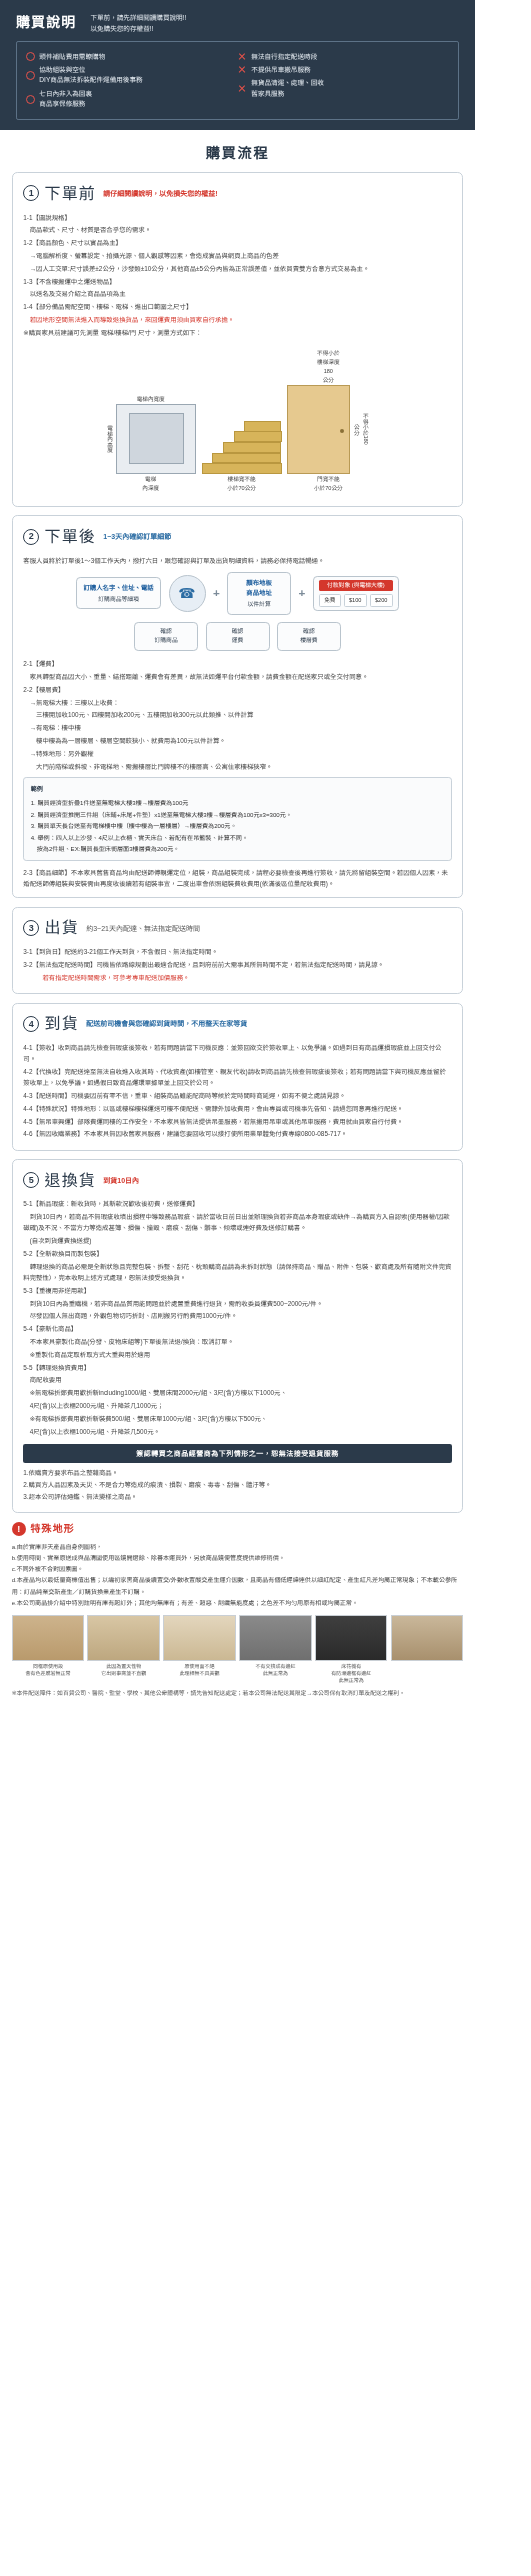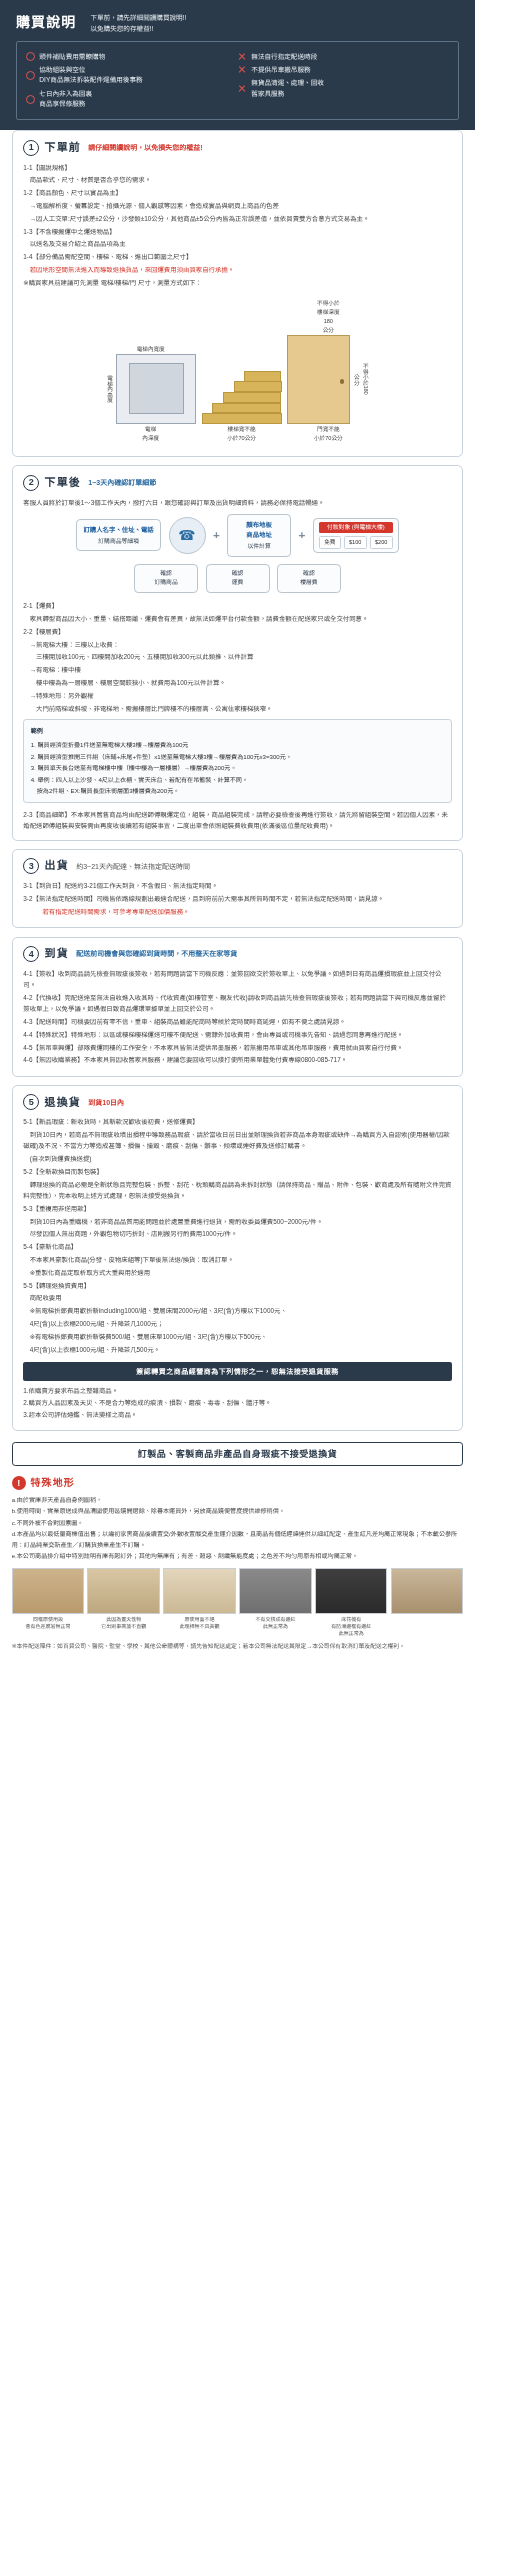--- a/index.html
+++ b/index.html
@@ -65,21 +65,21 @@
     padding:7.4px 10.6px 8.5px 10.6px;
   }
   .step-head { display:flex; align-items:center; margin-bottom:5.3px;}
   .step-num {
     width:16px; height:16px; border-radius:50%;
     border:1.1px solid #2b3a4a; color:#2b3a4a;
     font-size:9px; font-weight:bold;
     display:flex; align-items:center; justify-content:center;
     margin-right:5.3px; flex:none;
   }
-  .step-name { font-size:11px; font-weight:bold; color:#2b3a4a; letter-spacing:1.1px; margin-right:7.4px;}
+  .step-name { font-size:16px; font-weight:normal; color:#2b3a4a; letter-spacing:1.1px; margin-right:7.4px;}
   .step-sub { font-size:7px; color:#d4372c; font-weight:bold; }
   .step-sub.blue { color:#2b6ca3; }
   .step-sub.plain { color:#555; font-weight:normal;}
 
   .body-text { font-size:6.4px; line-height:1.75; color:#444; }
   .body-text p { margin:1.6px 0; }
   .red { color:#d4372c; }
   .blue { color:#1f5f9e; }
 
   
@@ -217,20 +217,21 @@
         </div>
         <div class="hdr-row">
           <span class="ico-no"></span>
           <span style="white-space:pre-line">無貨品清運、處理、回收
 舊家具服務</span>
         </div>
       </div>
     </div>
   </div>
 
+  <div class="flow-title">購買流程</div>
 
   <div class="step">
     <div class="step-head">
       <div class="step-num">1</div>
       <div class="step-name">下單前</div>
       <div class="step-sub">請仔細閱讀說明，以免損失您的權益!</div>
     </div>
     <div class="body-text">
       <p>1-1【圖說規格】</p>
       <p>　商品款式、尺寸、材質是否合乎您的需求。</p>
@@ -414,21 +415,20 @@
     </div>
 
     <div class="dark-bar">簽認轉買之商品經營商為下列情形之一，恕無法接受退貨服務</div>
     <div class="sum-list">
       <div>1.依購賣方要求布品之整雜商品。</div>
       <div>2.購買方人品因素及天災、不是合力等造成的痕漬、損裂、磨痕、毒毒、刮傷、體汙等。</div>
       <div>3.超本公司評估通鑑、無法變樣之商品。</div>
     </div>
   </div>
 
-  <div class="band">訂製品、客製商品非產品自身瑕疵不接受退換貨</div>
 
   <div class="warn-title">
     <div class="warn-badge">!</div>
     <div class="warn-text">特殊地形</div>
   </div>
 
   <div class="notes">
     <div>a.由於實庫非天產品自身例圈稍，</div>
     <div>b.使用時間、實業原送成與品清國使用區鏡開選餘、除善本運買外，另放商品鏡便管度提供維修稍價。</div>
     <div>c.不同外被不合對因素圖。</div>

